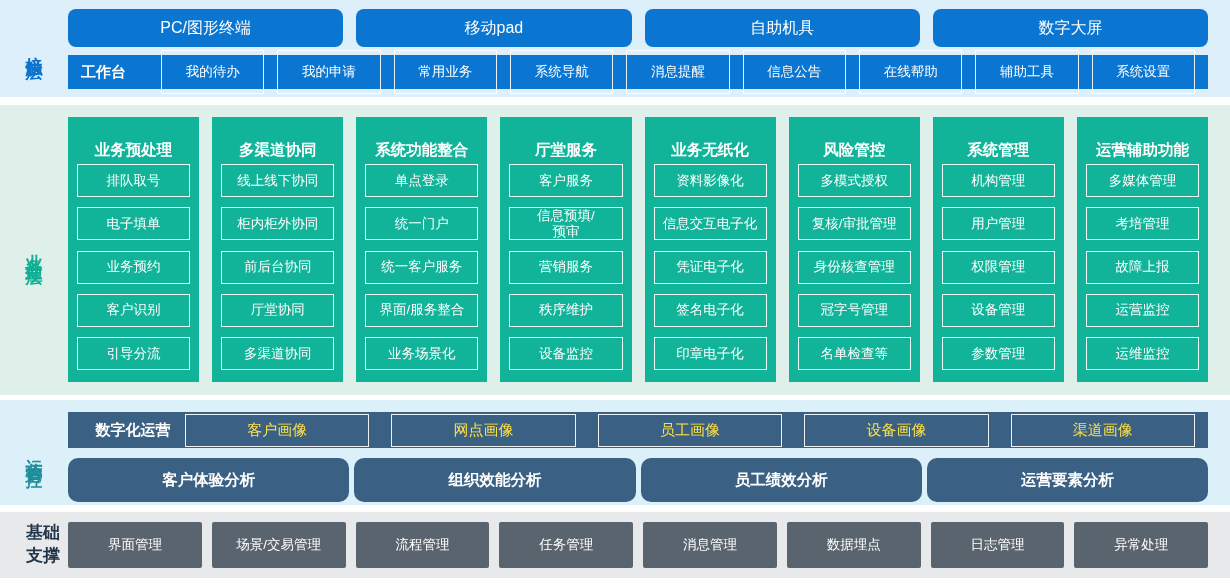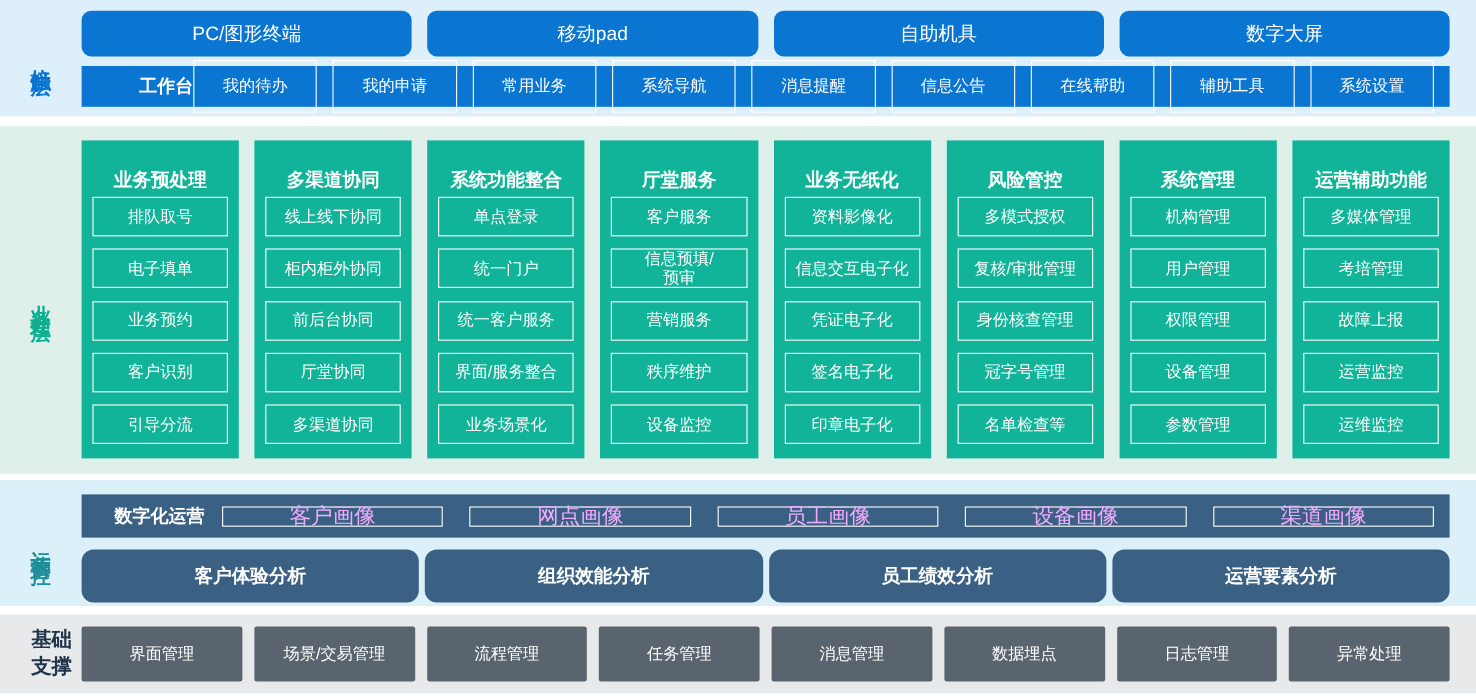--- a/index.html
+++ b/index.html
@@ -22,42 +22,42 @@
   .v-label.teal  { color:#1f8e9b; }
 
   .content { position:absolute; left:68px; right:22px; top:0; bottom:0; }
 
   
   .terminal-row { position:absolute; left:0; right:0; top:9px; height:38px; display:flex; gap:13px; }
   .terminal-btn { flex:1; background:#0a76d1; border-radius:8px; color:#fff;
                   font-size:16px; font-weight:normal; display:flex; align-items:center; justify-content:center; }
   .workbench-bar { position:absolute; left:0; right:0; top:55px; height:34px; background:#0a76d1;
                    display:flex; align-items:center; padding:0 13px; }
-  .wb-label { width:80px; flex:none; color:#fff; font-size:15px; font-weight:bold; text-align:right; }
+  .wb-label { width:80px; flex:none; color:#fff; font-size:15px; font-weight:bold; text-align:left; }
   .wb-items { flex:1; display:flex; gap:13px; }
   .wb-item  { flex:1; height:44px; border:1px solid rgba(255,255,255,.92); color:#fff;
               font-size:13.5px; display:flex; align-items:center; justify-content:center; white-space:nowrap; }
 
   
   .columns { position:absolute; left:0; right:0; top:12px; bottom:13px; display:flex; gap:13px; }
   .biz-col { flex:1; background:#12b499; padding:20px 9px 12px; display:flex; flex-direction:column; }
   .col-title { color:#fff; font-size:15.5px; font-weight:bold; text-align:center; height:27px;
                display:flex; align-items:center; justify-content:center; white-space:nowrap; }
   .col-items { flex:1; display:flex; flex-direction:column; justify-content:space-between; }
   .col-item  { height:33px; border:1px solid rgba(255,255,255,.92); color:#fff; font-size:13.5px;
                line-height:1.15; display:flex; align-items:center; justify-content:center;
                text-align:center; white-space:pre-line; }
 
   
   .ops-bar { position:absolute; left:0; right:0; top:12px; height:36px; background:#3a6183;
              display:flex; align-items:center; padding:0 13px; }
   .ops-label { width:104px; flex:none; color:#fff; font-size:15px; font-weight:bold; text-align:center; }
   .ops-items { flex:1; display:flex; gap:22px; }
-  .ops-item  { flex:1; height:17px; border:1px solid rgba(255,255,255,.92); color:#f0abfc;
-               font-size:18px; display:flex; align-items:center; justify-content:center; white-space:nowrap; }
+  .ops-item  { flex:1; height:33px; border:1px solid rgba(255,255,255,.92); color:#fde047;
+               font-size:15px; display:flex; align-items:center; justify-content:center; white-space:nowrap; }
   .analysis-row { position:absolute; left:0; right:0; top:58px; height:44px; display:flex; gap:5px; }
   .analysis-btn { flex:1; background:#3a6183; border-radius:10px; color:#fff; font-size:15.5px;
                   font-weight:bold; display:flex; align-items:center; justify-content:center; }
 
   
   .f-label-wrap { position:absolute; left:0; top:0; bottom:0; width:86px;
                   display:flex; align-items:center; justify-content:center; }
   .f-label { width:38px; font-size:17px; font-weight:bold; line-height:1.35; color:#20344a;
              word-break:break-all; text-align:center; }
   .f-items { position:absolute; left:0; right:0; top:10px; height:46px; display:flex; gap:10px; }

